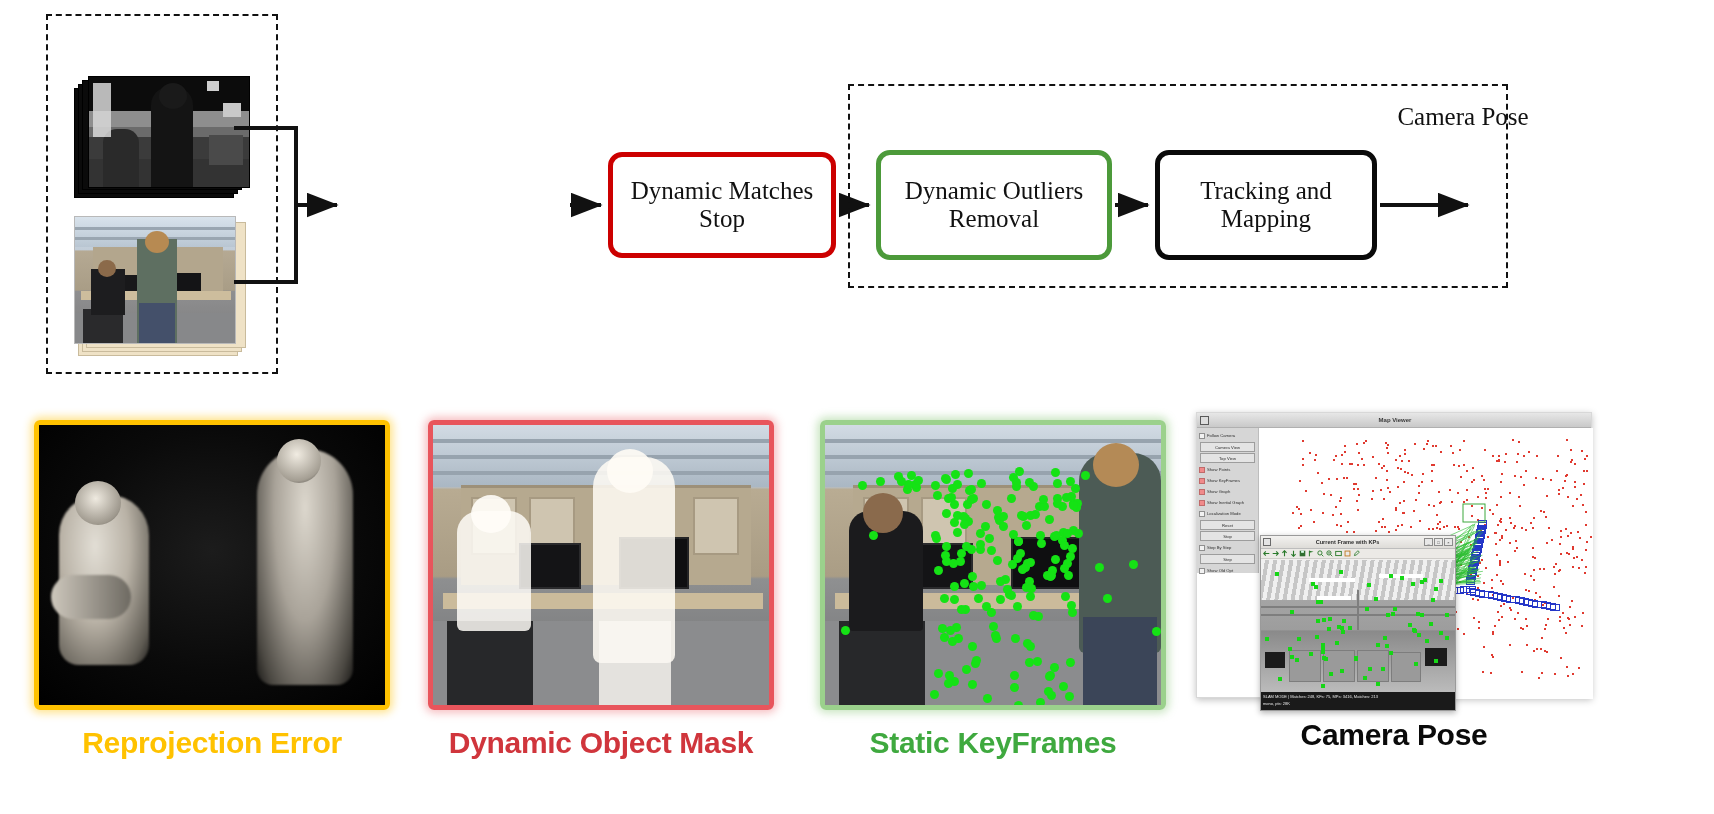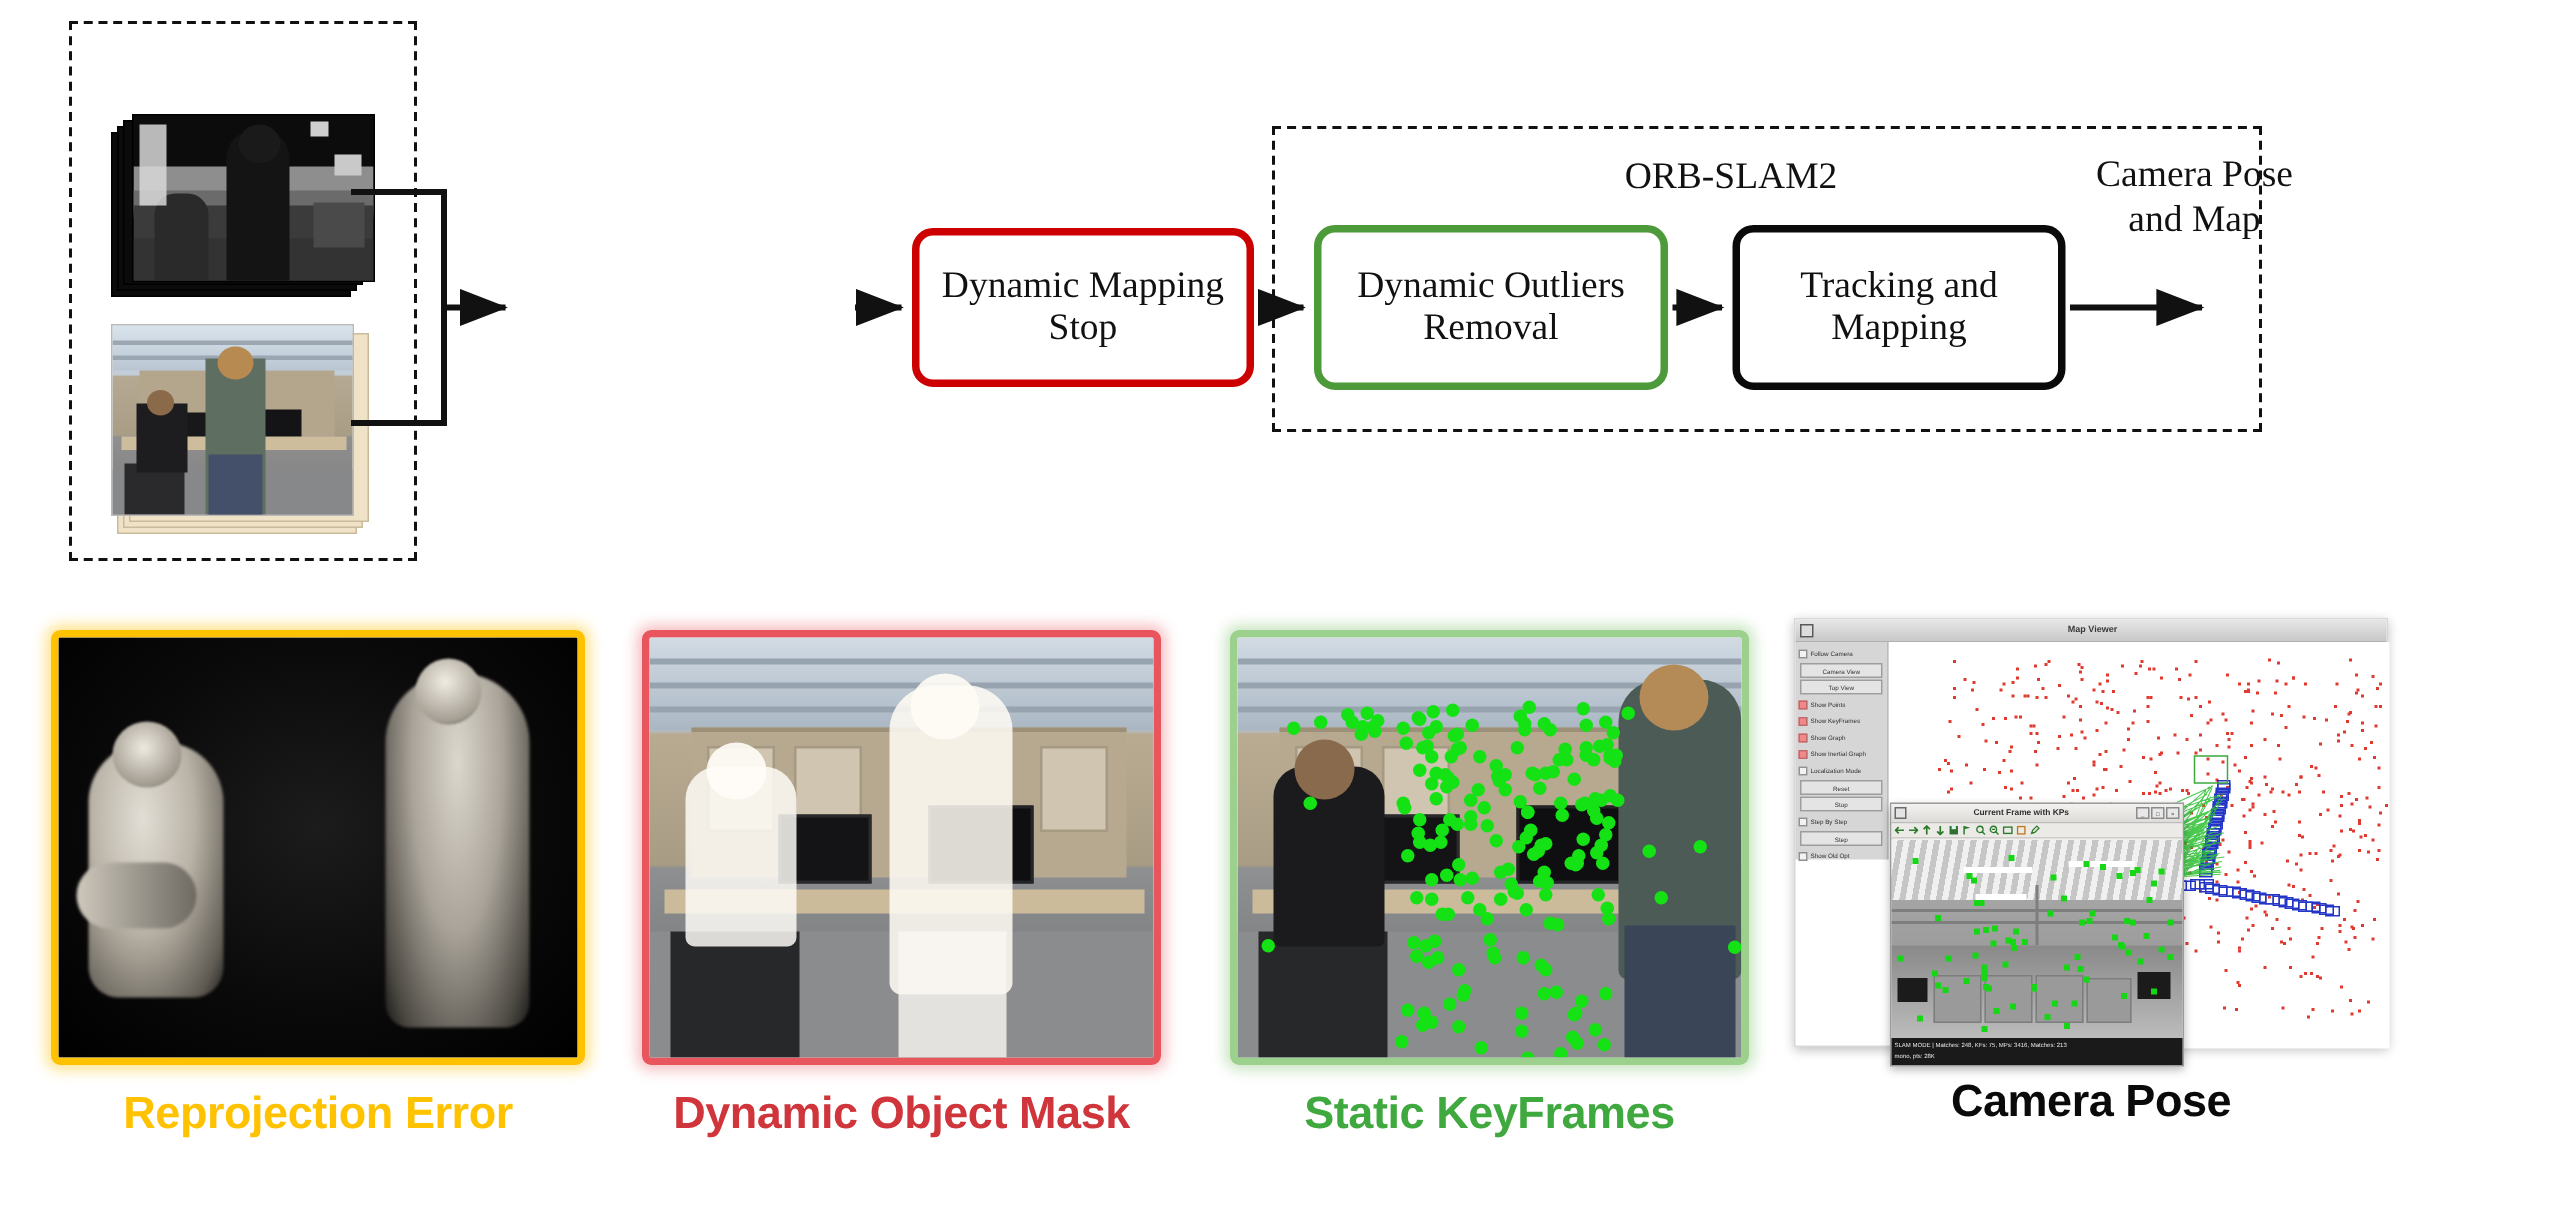--- a/index.html
+++ b/index.html
@@ -317,47 +317,45 @@
     <path d="M570,205 L601,205" fill="none" stroke="#111" stroke-width="4" marker-end="url(#arrow)"></path>
 
     <path d="M839,205 L869,205" fill="none" stroke="#111" stroke-width="4" marker-end="url(#arrow)"></path>
 
     <path d="M1115,205 L1148,205" fill="none" stroke="#111" stroke-width="4" marker-end="url(#arrow)"></path>
 
     <path d="M1380,205 L1468,205" fill="none" stroke="#111" stroke-width="4" marker-end="url(#arrow)"></path>
   </svg>
 
   <div id="orb-group" class="dashed-group"></div>
-  <div id="orb-title">ORB-SLAM2</div>
 
 
   <div id="box-dym-mask" class="pbox">
     <span style="display:block">
-      <span style="display:block">Dynamic Mapping</span>
+      <span style="display:block">Dynamic Matches</span>
       <span style="display:block">Stop</span>
     </span>
   </div>
 
   <div id="box-tracking" class="pbox">
     <span style="display:block">
       <span style="display:block">Tracking and</span>
       <span style="display:block">Mapping</span>
     </span>
   </div>
 
   <div id="box-outliers" class="pbox">
     <span style="display:block">
       <span style="display:block">Dynamic Outliers</span>
       <span style="display:block">Removal</span>
     </span>
   </div>
 
   <div id="out-text">
     <div>Camera Pose</div>
-    <div>and Map</div>
   </div>
 </div>
 
 <div id="gallery">
 
   <div id="card1" class="gcard">
     <div class="gframe">
       <div class="rp-canvas">
         <div class="rp-grad"></div>
         <div class="rp-left"></div>

